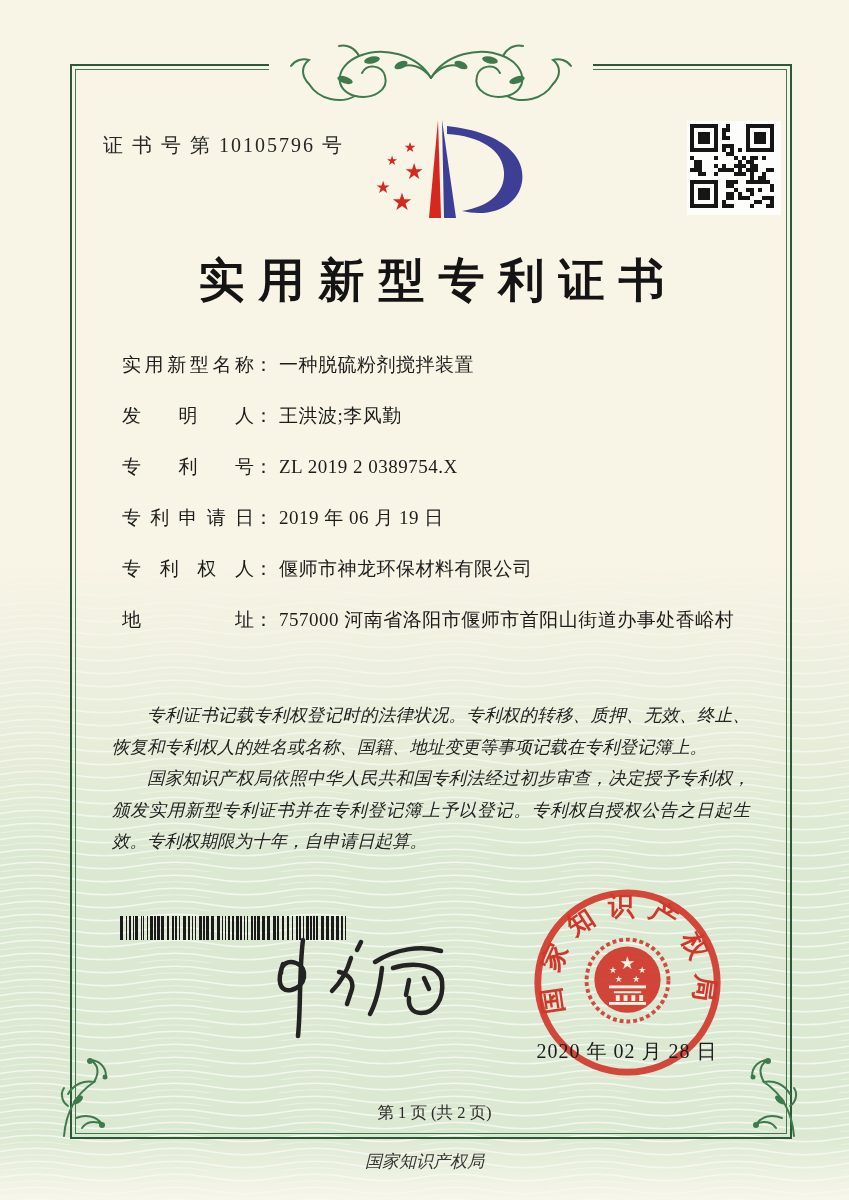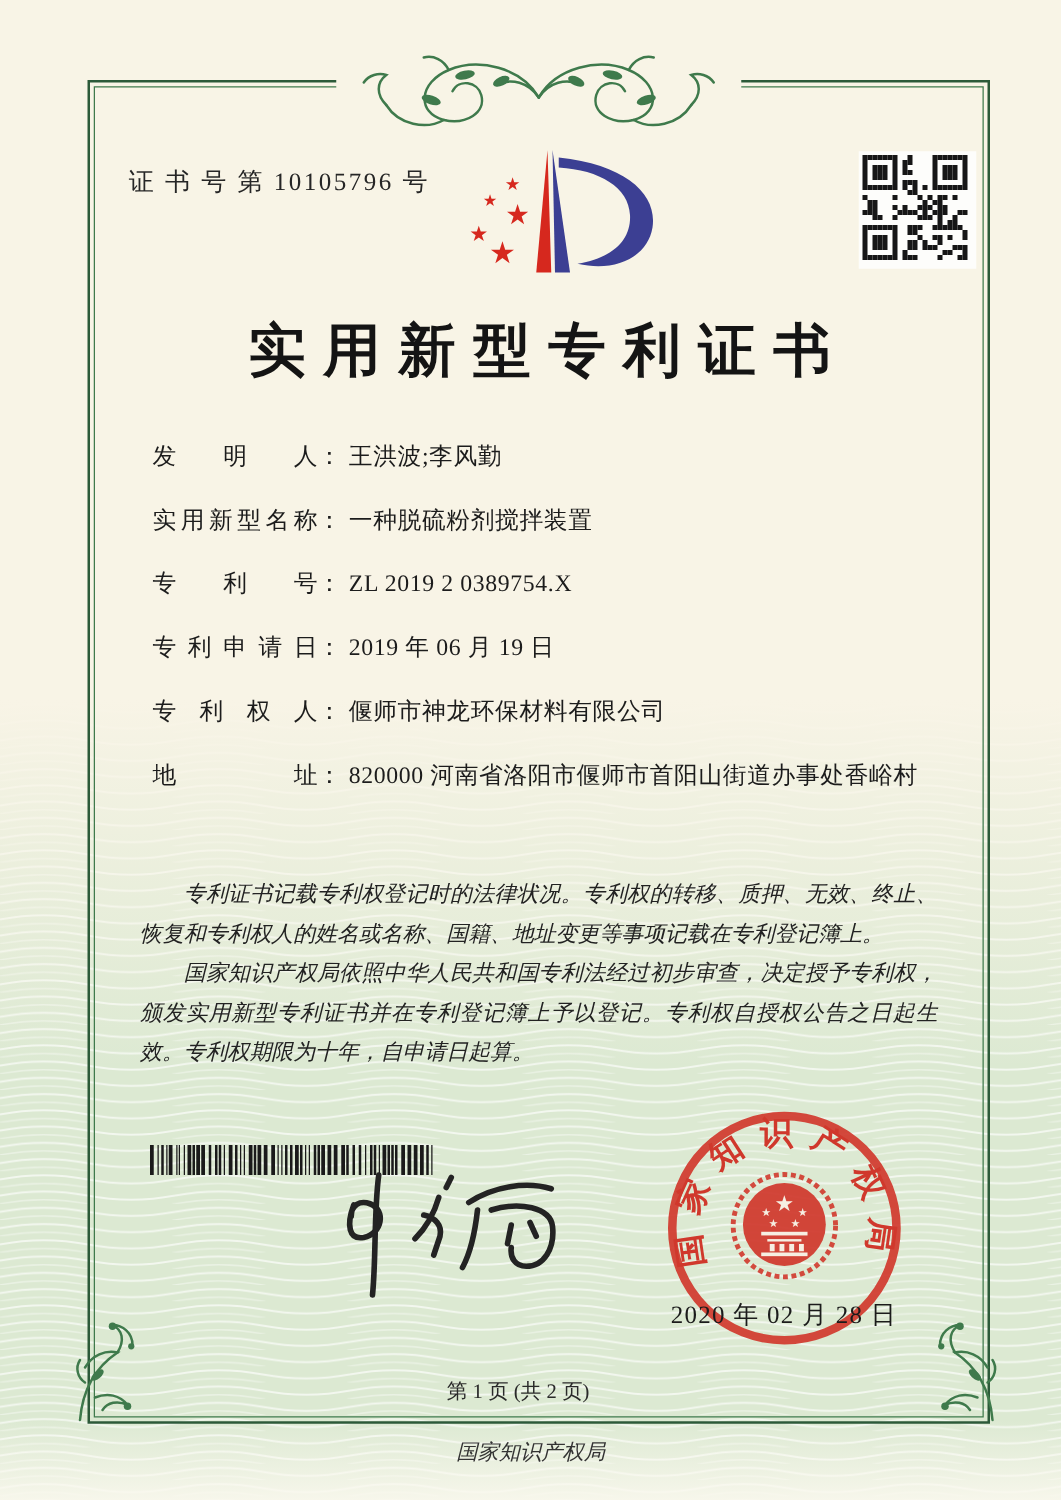--- a/index.html
+++ b/index.html
@@ -49,21 +49,21 @@
   .body-text p{margin:0;text-indent:2em;}
   .barcode{left:120px;top:916px;height:24px;z-index:3;font-size:0;white-space:nowrap;}
   .barcode i{display:inline-block;height:24px;}
   .commissioner{left:130px;top:968px;z-index:3;font-size:19px;line-height:36px;color:#222;}
   .sig-svg{left:243px;top:928px;z-index:3;}
   .seal-svg{left:530px;top:885px;z-index:3;}
   .seal-date{
     left:517px;top:1038px;width:220px;text-align:center;
     font-size:20px;color:#1b1b1b;letter-spacing:1px;z-index:4;
   }
-  .page-info{left:56px;top:1102px;width:717px;text-align:center;font-size:16.5px;color:#2a2a2a;z-index:3;}
+  .page-info{left:76px;top:1102px;width:717px;text-align:center;font-size:16.5px;color:#2a2a2a;z-index:3;}
   .back-note{left:0;top:1150px;width:849px;text-align:center;font-size:17px;font-style:italic;color:#333;z-index:3;}
   .corner-orn{z-index:4;}
   .orn-top{left:251px;top:38px;z-index:4;}
 </style>
 </head>
 <body>
 
 <div class="page">
 
   <svg class="waves-svg" width="849" height="640" viewBox="0 0 849 640" preserveAspectRatio="none">
@@ -335,36 +335,36 @@
       <text x="62" y="75" font-size="22">★</text>
       <text x="31" y="89" font-size="17">★</text>
       <text x="50" y="106" font-size="24">★</text>
     </g>
   </svg>
 
   <div class="abs title">实用新型专利证书</div>
 
   <div class="abs fields">
     <div class="frow">
+      <span class="flabel">实用新型名称</span><span class="fcolon">：</span><span class="fvalue">一种脱硫粉剂搅拌装置</span>
+    </div>
+    <div class="frow">
       <span class="flabel">发明人</span><span class="fcolon">：</span><span class="fvalue">王洪波;李风勤</span>
     </div>
     <div class="frow">
-      <span class="flabel">实用新型名称</span><span class="fcolon">：</span><span class="fvalue">一种脱硫粉剂搅拌装置</span>
-    </div>
-    <div class="frow">
       <span class="flabel">专利号</span><span class="fcolon">：</span><span class="fvalue">ZL 2019 2 0389754.X</span>
     </div>
     <div class="frow">
       <span class="flabel">专利申请日</span><span class="fcolon">：</span><span class="fvalue">2019 年 06 月 19 日</span>
     </div>
     <div class="frow">
       <span class="flabel">专利权人</span><span class="fcolon">：</span><span class="fvalue">偃师市神龙环保材料有限公司</span>
     </div>
     <div class="frow">
-      <span class="flabel">地址</span><span class="fcolon">：</span><span class="fvalue">820000  河南省洛阳市偃师市首阳山街道办事处香峪村</span>
+      <span class="flabel">地址</span><span class="fcolon">：</span><span class="fvalue">757000  河南省洛阳市偃师市首阳山街道办事处香峪村</span>
     </div>
   </div>
 
   <div class="abs body-text">
     <p>专利证书记载专利权登记时的法律状况。专利权的转移、质押、无效、终止、恢复和专利权人的姓名或名称、国籍、地址变更等事项记载在专利登记簿上。</p>
     <p>国家知识产权局依照中华人民共和国专利法经过初步审查，决定授予专利权，颁发实用新型专利证书并在专利登记簿上予以登记。专利权自授权公告之日起生效。专利权期限为十年，自申请日起算。</p>
   </div>
 
   <div class="abs barcode" id="barcode"><i style="width: 3px; background: rgb(26, 26, 26);"></i><i style="width: 3px; background: transparent;"></i><i style="width: 1px; background: rgb(26, 26, 26);"></i><i style="width: 2px; background: transparent;"></i><i style="width: 2px; background: rgb(26, 26, 26);"></i><i style="width: 2px; background: transparent;"></i><i style="width: 1px; background: rgb(26, 26, 26);"></i><i style="width: 1px; background: transparent;"></i><i style="width: 3px; background: rgb(26, 26, 26);"></i><i style="width: 3px; background: transparent;"></i><i style="width: 1px; background: rgb(26, 26, 26);"></i><i style="width: 1px; background: transparent;"></i><i style="width: 1px; background: rgb(26, 26, 26);"></i><i style="width: 3px; background: transparent;"></i><i style="width: 1px; background: rgb(26, 26, 26);"></i><i style="width: 2px; background: transparent;"></i><i style="width: 3px; background: rgb(26, 26, 26);"></i><i style="width: 1px; background: transparent;"></i><i style="width: 2px; background: rgb(26, 26, 26);"></i><i style="width: 1px; background: transparent;"></i><i style="width: 3px; background: rgb(26, 26, 26);"></i><i style="width: 1px; background: transparent;"></i><i style="width: 3px; background: rgb(26, 26, 26);"></i><i style="width: 3px; background: transparent;"></i><i style="width: 2px; background: rgb(26, 26, 26);"></i><i style="width: 3px; background: transparent;"></i><i style="width: 2px; background: rgb(26, 26, 26);"></i><i style="width: 1px; background: transparent;"></i><i style="width: 2px; background: rgb(26, 26, 26);"></i><i style="width: 2px; background: transparent;"></i><i style="width: 1px; background: rgb(26, 26, 26);"></i><i style="width: 3px; background: transparent;"></i><i style="width: 3px; background: rgb(26, 26, 26);"></i><i style="width: 2px; background: transparent;"></i><i style="width: 2px; background: rgb(26, 26, 26);"></i><i style="width: 2px; background: transparent;"></i><i style="width: 1px; background: rgb(26, 26, 26);"></i><i style="width: 2px; background: transparent;"></i><i style="width: 1px; background: rgb(26, 26, 26);"></i><i style="width: 3px; background: transparent;"></i><i style="width: 3px; background: rgb(26, 26, 26);"></i><i style="width: 1px; background: transparent;"></i><i style="width: 2px; background: rgb(26, 26, 26);"></i><i style="width: 1px; background: transparent;"></i><i style="width: 3px; background: rgb(26, 26, 26);"></i><i style="width: 2px; background: transparent;"></i><i style="width: 3px; background: rgb(26, 26, 26);"></i><i style="width: 3px; background: transparent;"></i><i style="width: 3px; background: rgb(26, 26, 26);"></i><i style="width: 2px; background: transparent;"></i><i style="width: 1px; background: rgb(26, 26, 26);"></i><i style="width: 2px; background: transparent;"></i><i style="width: 1px; background: rgb(26, 26, 26);"></i><i style="width: 2px; background: transparent;"></i><i style="width: 2px; background: rgb(26, 26, 26);"></i><i style="width: 2px; background: transparent;"></i><i style="width: 2px; background: rgb(26, 26, 26);"></i><i style="width: 2px; background: transparent;"></i><i style="width: 3px; background: rgb(26, 26, 26);"></i><i style="width: 1px; background: transparent;"></i><i style="width: 2px; background: rgb(26, 26, 26);"></i><i style="width: 2px; background: transparent;"></i><i style="width: 1px; background: rgb(26, 26, 26);"></i><i style="width: 2px; background: transparent;"></i><i style="width: 1px; background: rgb(26, 26, 26);"></i><i style="width: 3px; background: transparent;"></i><i style="width: 2px; background: rgb(26, 26, 26);"></i><i style="width: 1px; background: transparent;"></i><i style="width: 2px; background: rgb(26, 26, 26);"></i><i style="width: 1px; background: transparent;"></i><i style="width: 3px; background: rgb(26, 26, 26);"></i><i style="width: 2px; background: transparent;"></i><i style="width: 3px; background: rgb(26, 26, 26);"></i><i style="width: 2px; background: transparent;"></i><i style="width: 3px; background: rgb(26, 26, 26);"></i><i style="width: 3px; background: transparent;"></i><i style="width: 3px; background: rgb(26, 26, 26);"></i><i style="width: 1px; background: transparent;"></i><i style="width: 2px; background: rgb(26, 26, 26);"></i><i style="width: 3px; background: transparent;"></i><i style="width: 2px; background: rgb(26, 26, 26);"></i><i style="width: 3px; background: transparent;"></i><i style="width: 2px; background: rgb(26, 26, 26);"></i><i style="width: 3px; background: transparent;"></i><i style="width: 1px; background: rgb(26, 26, 26);"></i><i style="width: 3px; background: transparent;"></i><i style="width: 2px; background: rgb(26, 26, 26);"></i><i style="width: 1px; background: transparent;"></i><i style="width: 2px; background: rgb(26, 26, 26);"></i><i style="width: 2px; background: transparent;"></i><i style="width: 1px; background: rgb(26, 26, 26);"></i><i style="width: 2px; background: transparent;"></i><i style="width: 3px; background: rgb(26, 26, 26);"></i><i style="width: 1px; background: transparent;"></i><i style="width: 2px; background: rgb(26, 26, 26);"></i><i style="width: 1px; background: transparent;"></i><i style="width: 2px; background: rgb(26, 26, 26);"></i><i style="width: 1px; background: transparent;"></i><i style="width: 2px; background: rgb(26, 26, 26);"></i><i style="width: 3px; background: transparent;"></i><i style="width: 3px; background: rgb(26, 26, 26);"></i><i style="width: 2px; background: transparent;"></i><i style="width: 3px; background: rgb(26, 26, 26);"></i><i style="width: 2px; background: transparent;"></i><i style="width: 3px; background: rgb(26, 26, 26);"></i><i style="width: 2px; background: transparent;"></i><i style="width: 3px; background: rgb(26, 26, 26);"></i><i style="width: 2px; background: transparent;"></i><i style="width: 2px; background: rgb(26, 26, 26);"></i><i style="width: 2px; background: transparent;"></i><i style="width: 1px; background: rgb(26, 26, 26);"></i><i style="width: 2px; background: transparent;"></i></div>
 

